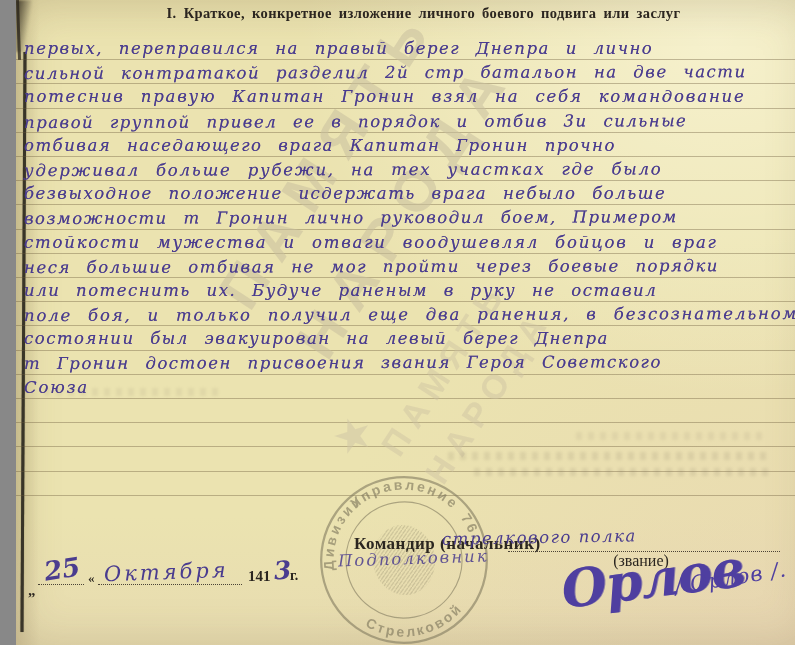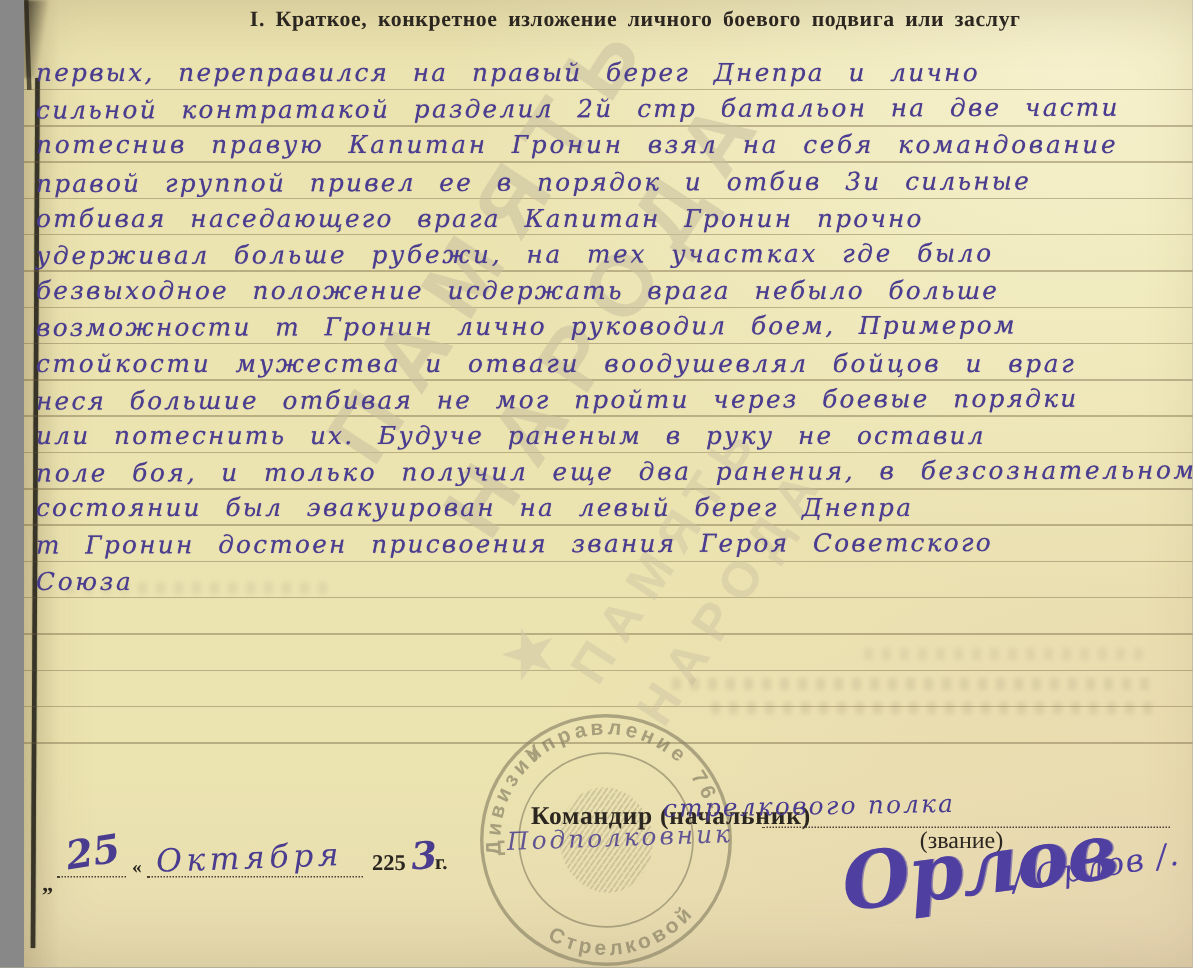--- a/index.html
+++ b/index.html
@@ -153,18 +153,18 @@
   <div class="autograph">Орлов</div>
   <div class="countersign">/ Орлов /.</div>
 
   <div class="date-block">
     <span class="dq-open printed">„</span>
     <span class="d-dots1"></span>
     <span class="d-day hand">25</span>
     <span class="dq-close printed">«</span>
     <span class="d-dots2"></span>
     <span class="d-month hand">Октября</span>
-    <span class="d-yearp printed">225</span>
+    <span class="d-yearp printed">141</span>
     <span class="d-yeard hand">3</span>
     <span class="d-suffix printed">г.</span>
   </div>
 
 </div>
 
 </body></html>

